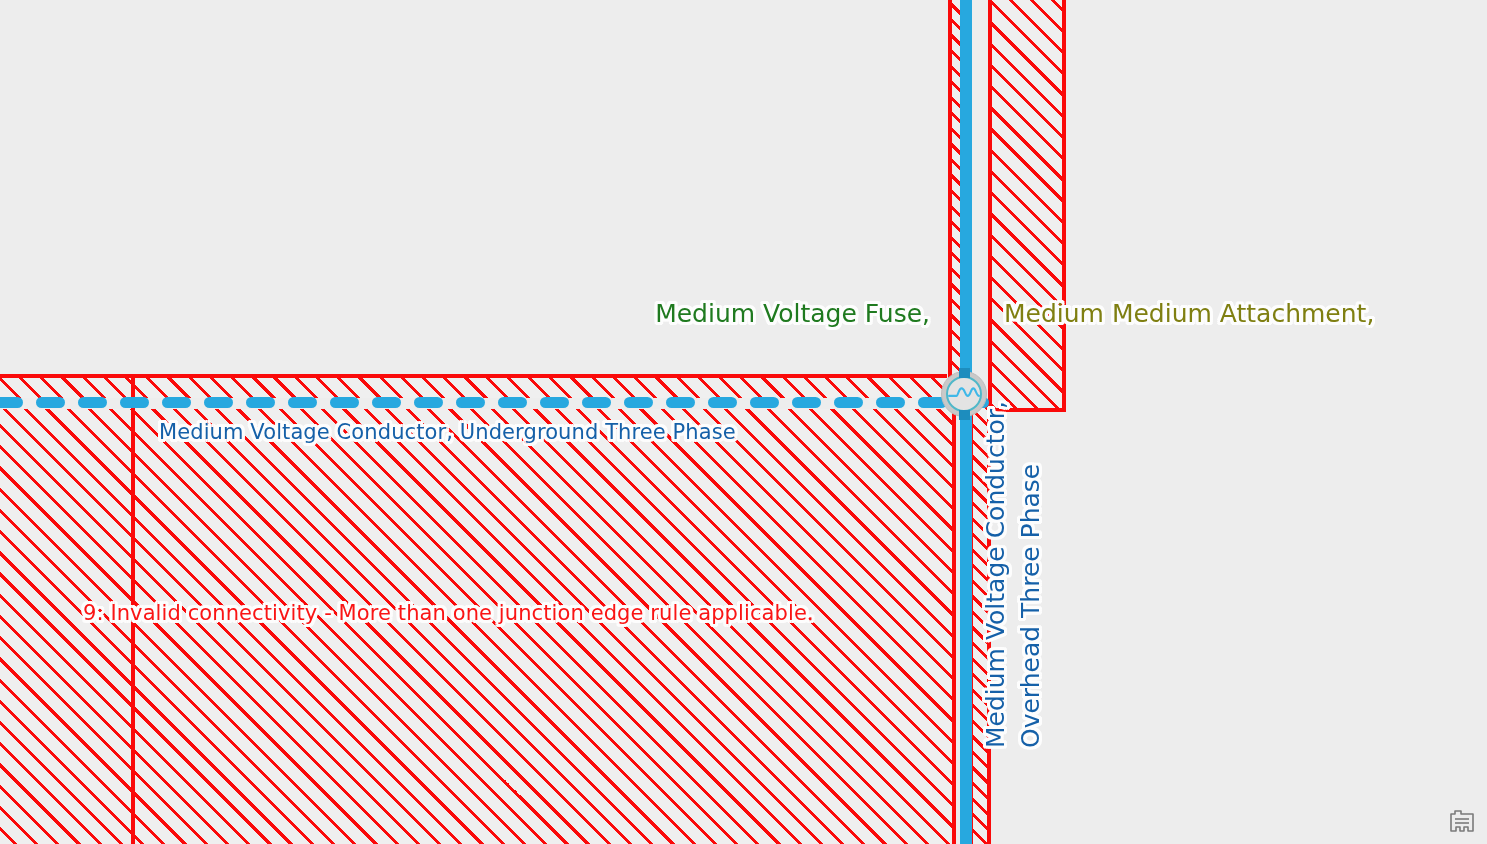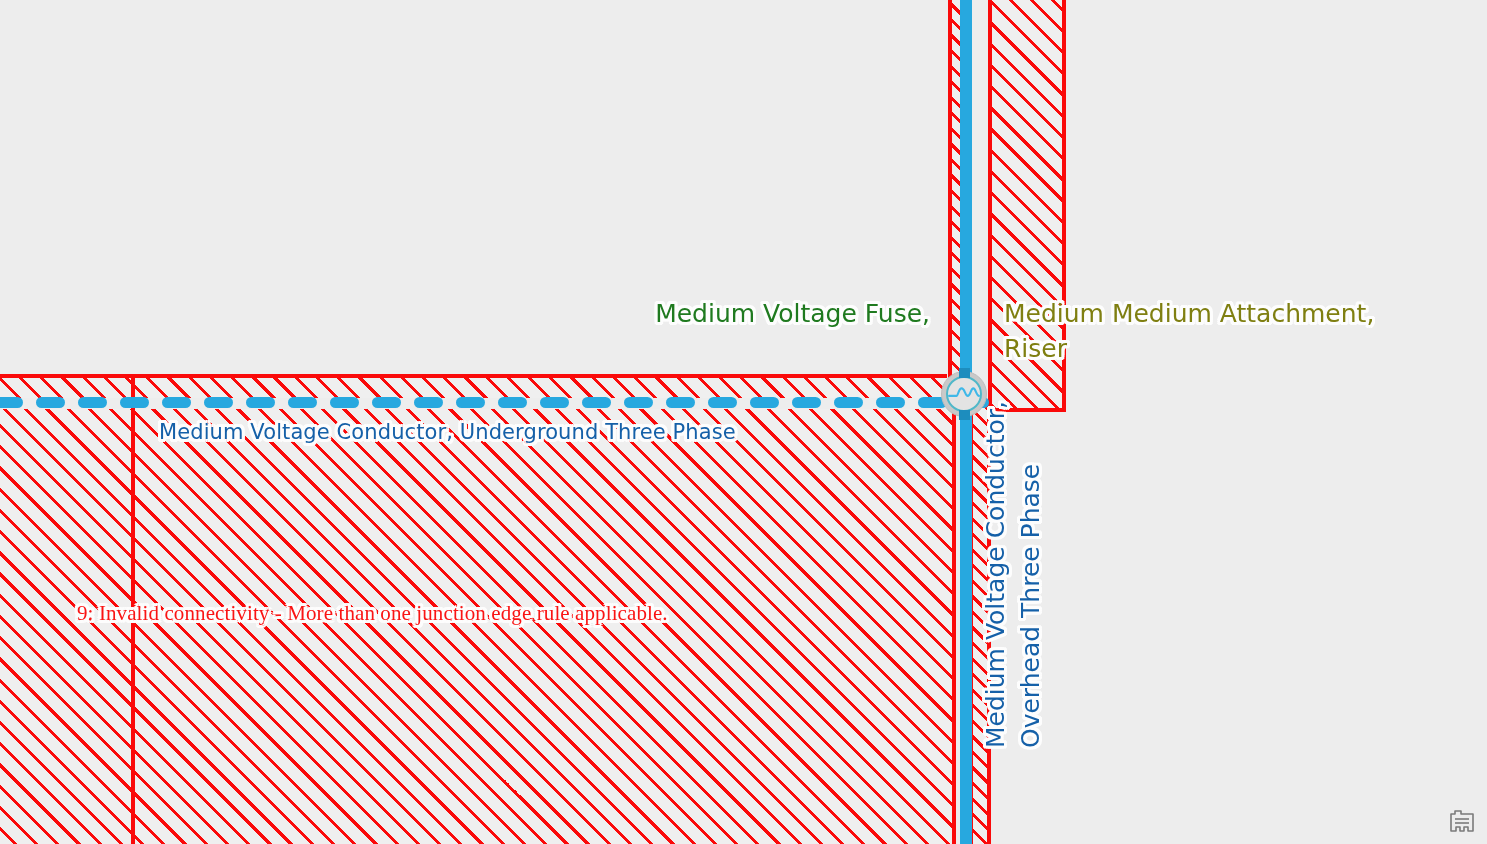--- a/index.html
+++ b/index.html
@@ -216,31 +216,30 @@
       </svg>
     </div>
   </div>
 
   <div class="label-block" style="left:930px; top:296px; text-align:center; transform:translateX(-100%);">
     <div class="label-line label-green">Medium Voltage Fuse,</div>
   </div>
 
   <div class="label-block" style="left:1004px; top:296px;">
     <div class="label-line label-olive">Medium Medium Attachment,</div>
-    <div class="label-line label-olive">Riser</div>
   </div>
 
   <div class="label label-blue" style="left:159px; top:415px;">Medium Voltage Conductor, Underground Three Phase</div>
 
   <div class="label-block vert" style="left:978px; top:748px;">
     <div class="label-line label-blue">Medium Voltage Conductor,</div>
     <div class="label-line label-blue">Overhead Three Phase</div>
   </div>
 
-  <div class="label label-red" style="left:77px; top:596px;font-family:Liberation Serif, serif;">9: Invalid connectivity - More than one junction edge rule applicable.</div>
+  <div class="label label-red" style="left:83px; top:596px;">9: Invalid connectivity - More than one junction edge rule applicable.</div>
 
   <div class="corner-icon">
     <svg width="26" height="24" viewBox="0 0 26 24">
       <path d="M2 5 H6 V2 H12 V5 H24 V22 H19 V18 H15 V22 H11 V18 H7 V22 H2 Z" fill="none" stroke="#7a7a7a" stroke-width="1.6" stroke-linejoin="round"></path>
       <line x1="6" y1="10" x2="20" y2="10" stroke="#7a7a7a" stroke-width="1.6"></line>
       <line x1="6" y1="14" x2="20" y2="14" stroke="#7a7a7a" stroke-width="1.6"></line>
     </svg>
   </div>
 
 </div>

